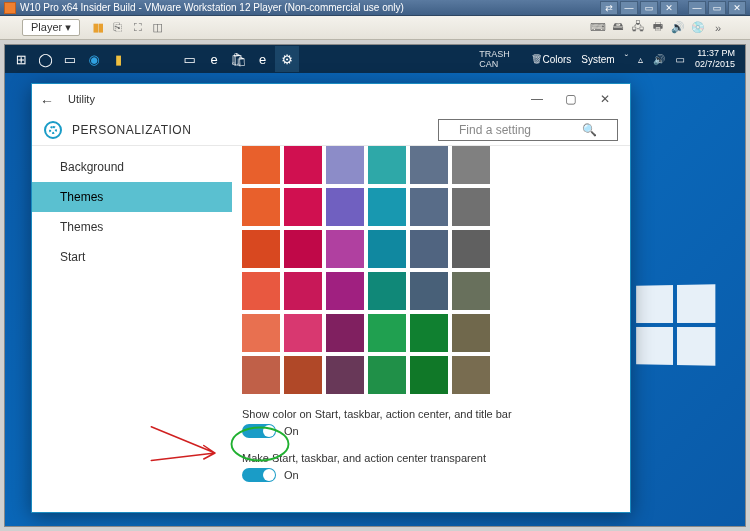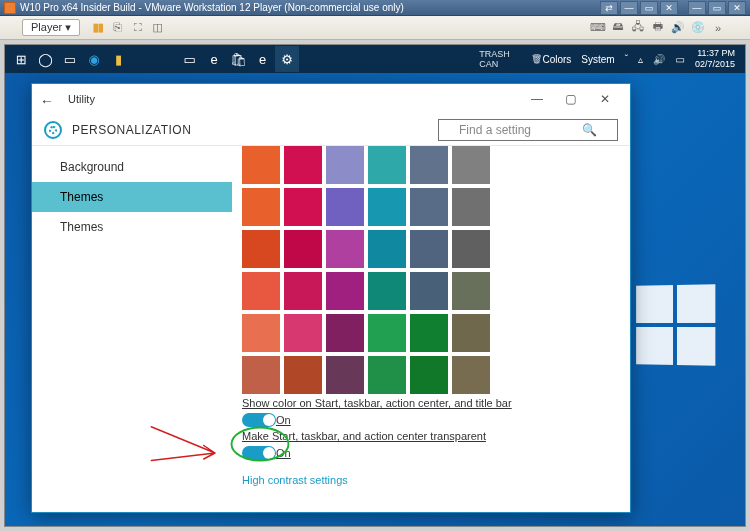--- a/index.html
+++ b/index.html
@@ -76,22 +76,22 @@
 
   .settings-body { flex:1; display:flex; overflow:hidden; }
   .sidebar { width:200px; padding-top:6px; }
   .sidebar-item { padding:8px 28px; font-size:12px; color:#333; }
   .sidebar-item.selected { background:#5ac0d0; color:#000; }
 
   .content { flex:1; padding:0 10px 10px 10px; overflow:hidden; position:relative;}
   .swatches { display:grid; grid-template-columns:repeat(6,38px); grid-auto-rows:38px; gap:4px; margin-top:0;}
   .swatch { }
 
-  .setting-row { margin-top:3px; font-size:11px; color:#333;text-decoration:underline; }
-  .toggle { margin-top:4px; display:flex; align-items:center; }
+  .setting-row { margin-top:14px; font-size:11px; color:#333; }
+  .toggle { margin-top:4px; display:flex; align-items:center; gap:8px; }
   .toggle-track { width:34px; height:14px; border-radius:8px; background:#1a9cc7; position:relative; }
   .toggle-track::after { content:""; position:absolute; right:1px; top:1px; width:12px; height:12px; background:#fff; border-radius:50%; }
   .link { color:#1a9cc7; font-size:11px; margin-top:14px; }
 
   
   .annot { position:absolute; left:120px; top:378px; width:180px; height:60px; pointer-events:none; }
   .annot svg { width:100%; height:100%; overflow:visible; }
 </style>
 </head>
 <body>
@@ -184,20 +184,21 @@
         <span>Find a setting</span>
         <span>🔍</span>
       </div>
     </div>
 
     <div class="settings-body">
       <div class="sidebar" id="sidebar">
           <div class="sidebar-item">Background</div>
           <div class="sidebar-item selected">Themes</div>
           <div class="sidebar-item">Themes</div>
+          <div class="sidebar-item">Start</div>
         </div>
 
       <div class="content">
         <div class="swatches" id="swatches">
             <div class="swatch" style="background: rgb(232, 96, 44);"></div>
             <div class="swatch" style="background: rgb(208, 16, 80);"></div>
             <div class="swatch" style="background: rgb(140, 140, 200);"></div>
             <div class="swatch" style="background: rgb(46, 168, 168);"></div>
             <div class="swatch" style="background: rgb(96, 114, 140);"></div>
             <div class="swatch" style="background: rgb(128, 128, 128);"></div>
@@ -242,21 +243,20 @@
         </div>
 
         <div class="setting-row">
           <div>Make Start, taskbar, and action center transparent</div>
           <div class="toggle">
             <div class="toggle-track"></div>
             <span>On</span>
           </div>
         </div>
 
-        <div class="link">High contrast settings</div>
       </div>
     </div>
   </div>
 
   <div class="annot">
     <svg viewBox="0 0 180 80">
       <path d="M 5 5 L 90 40 M 5 50 L 90 40 M 90 40 L 75 30 M 90 40 L 75 48" stroke="#d02020" stroke-width="2" fill="none" stroke-linecap="round"></path>
       <ellipse cx="150" cy="28" rx="38" ry="22" stroke="#20b030" stroke-width="2.5" fill="none"></ellipse>
     </svg>
   </div>

